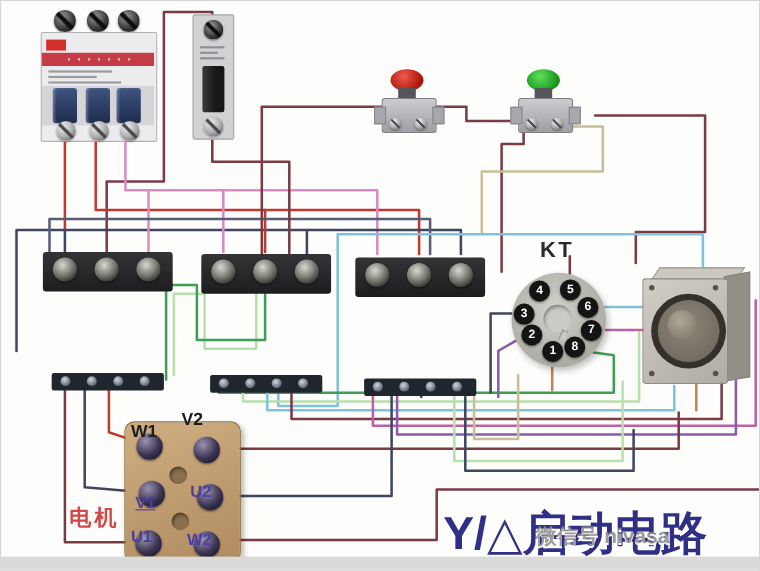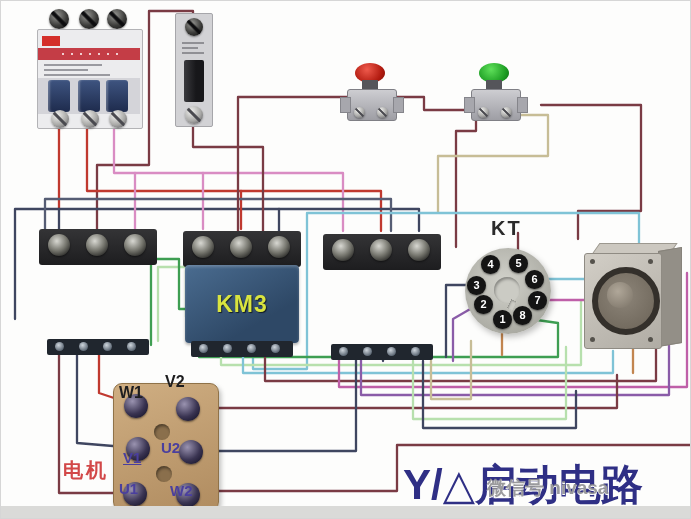--- a/index.html
+++ b/index.html
@@ -204,23 +204,20 @@
       <div class="bscrew" style="left:80px;top:3px;"></div>
     </div>
   </div>
 
   <div class="comp contactor" style="left:182px;top:230px;">
     <div class="c-top">
       <div class="hexscrew" style="left:9px;top:5px;"></div>
       <div class="hexscrew" style="left:47px;top:5px;"></div>
       <div class="hexscrew" style="left:85px;top:5px;"></div>
     </div>
-    <div class="c-body">
-      <span class="c-label">KM3</span>
-    </div>
     <div class="c-bot">
       <div class="bscrew" style="left:8px;top:3px;"></div>
       <div class="bscrew" style="left:32px;top:3px;"></div>
       <div class="bscrew" style="left:56px;top:3px;"></div>
       <div class="bscrew" style="left:80px;top:3px;"></div>
     </div>
   </div>
 
   <div class="comp contactor" style="left:322px;top:233px;">
     <div class="c-top">
@@ -268,21 +265,21 @@
     <div class="mterm" style="left:12px;top:53px;"></div>
     <div class="mterm" style="left:65px;top:56px;"></div>
     <div class="mterm" style="left:9px;top:98px;"></div>
     <div class="mterm" style="left:62px;top:99px;"></div>
     <div class="mhole" style="left:40px;top:40px;"></div>
     <div class="mhole" style="left:42px;top:82px;"></div>
   </div>
   <span class="tlabel-top" style="left:118px;top:383px;">W1</span>
   <span class="tlabel-top" style="left:164px;top:372px;">V2</span>
   <span class="tlabel-on" style="left:122px;top:448px;text-decoration:underline;">V1</span>
-  <span class="tlabel-on" style="left:160px;top:438px;">U2</span>
+  <span class="tlabel-on" style="left:172px;top:438px;">U2</span>
   <span class="tlabel-on" style="left:118px;top:479px;">U1</span>
   <span class="tlabel-on" style="left:169px;top:481px;">W2</span>
   <span class="motor-label" style="left:62px;top:456px;">电机</span>
 
   <div class="caption">Y/△启动电路</div>
   <div class="watermark">微信号 nivasa</div>
 
   <div class="bottom-strip"></div>
 </div>
 

